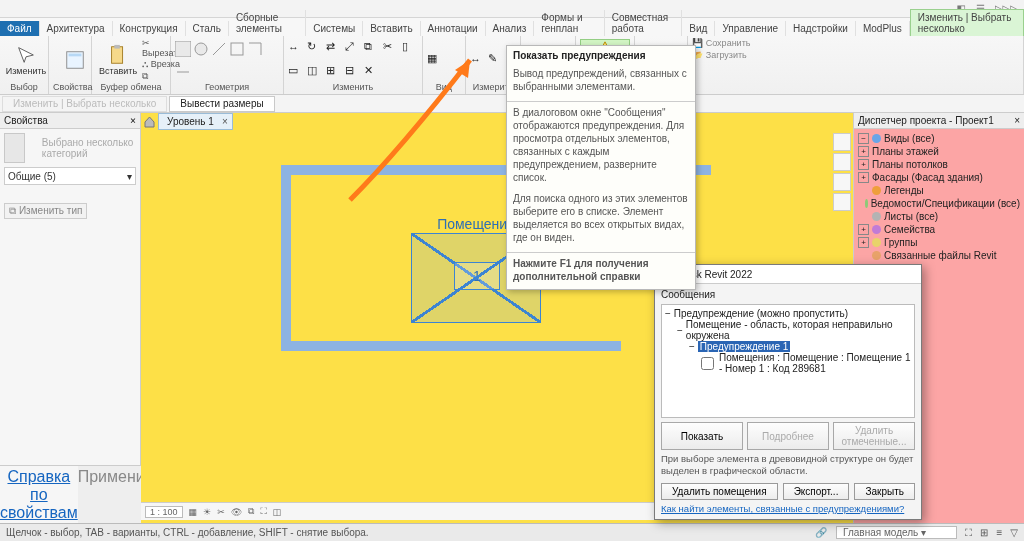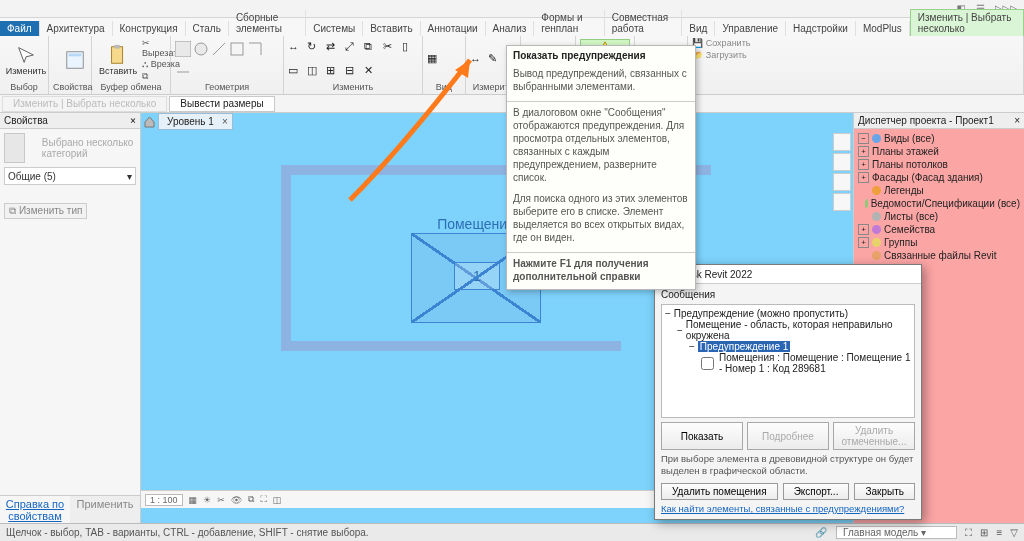--- a/index.html
+++ b/index.html
@@ -22,40 +22,40 @@
 .subbar .seg.off{color:#bbb;background:transparent;border-color:#ddd}
 .main{display:flex;height:411px}
 .prop{width:140px;background:#f6f6f6;border-right:1px solid #ccc;display:flex;flex-direction:column;font-size:10px}
 .phead{height:15px;background:#eee;border-bottom:1px solid #ccc;display:flex;align-items:center;padding:0 4px;justify-content:space-between}
 .phead .x{font-family:monospace;cursor:default}
 .pblock{padding:4px;color:#888}
 .pblock .cat{height:30px;display:flex;align-items:center;gap:17px;color:#aaa}
 .pblock .catic{width:28px;height:28px;background:#e7e7e7;border:1px solid #c8c8c8}
 .pblock .drp{border:1px solid #ccc;height:16px;margin-top:4px;display:flex;align-items:center;justify-content:space-between;padding:0 3px;color:#333;background:#fff}
 .pblock .btn{border:1px solid #ccc;padding:1px 4px;background:#f2f2f2;color:#888;margin-top:18px;display:inline-block}
-.prop .foot{margin-top:auto;display:flex;border-top:1px solid #ccc;font-size:11px}
+.prop .foot{margin-top:auto;display:flex;border-top:1px solid #ccc;font-size:16px}
 .prop .foot div{flex:1;text-align:center;padding:2px 0}
 .prop .foot div:first-child{color:#1565c0;text-decoration:underline}
 .prop .foot div:last-child{background:#eee;color:#888}
-.canvaswrap{flex:1;position:relative;background:#7dd3fc}
+.canvaswrap{flex:1;position:relative;background:#fde047}
 .viewtab{position:absolute;top:0;left:0;height:17px;display:flex;align-items:center;font-size:10px}
 .viewtab .t{background:#e6f0f8;border:1px solid #9abcd7;padding:0 18px 0 8px;position:relative;height:15px;line-height:15px}
 .viewtab .ico{width:13px;height:13px;margin:0 2px}
 .viewtab .t::after{content:"×";position:absolute;right:4px;top:0;font-size:10px;color:#555}
 .canvas{position:absolute;inset:18px 0 18px 0}
 .wall{position:absolute;background:#8db3e2}
 .room{position:absolute;left:270px;top:102px;width:128px;height:88px;border:1px solid #3c84d2;background:rgba(120,170,225,.22)}
 .room::before,.room::after{content:"";position:absolute;inset:0}
 .room::before{background:linear-gradient(to top right,transparent 49%,#3c84d2 49%,#3c84d2 51%,transparent 51%)}
 .room::after{background:linear-gradient(to top left,transparent 49%,#3c84d2 49%,#3c84d2 51%,transparent 51%)}
 .roomlbl{position:absolute;width:100%;text-align:center;top:-18px;color:#2f6fb4;font-size:14px}
 .roomnum{position:absolute;left:42px;top:28px;width:44px;height:26px;border:1px solid #3c84d2;color:#2f6fb4;text-align:center;line-height:26px;font-size:14px;background:rgba(255,255,255,.2)}
 .vt{position:absolute;right:0;top:18px;width:18px;display:flex;flex-direction:column;gap:2px;padding:2px}
 .vt div{width:16px;height:16px;border:1px solid #ccc;background:#f7f7f7}
-.vbar{position:absolute;bottom:16px;left:0;right:0;height:17px;background:#f6f6f6;border-top:1px solid #ccc;font-size:9px;color:#666;display:flex;align-items:center;padding:0 4px;gap:6px}
+.vbar{position:absolute;bottom:4px;left:0;right:0;height:17px;background:#f6f6f6;border-top:1px solid #ccc;font-size:9px;color:#666;display:flex;align-items:center;padding:0 4px;gap:6px}
 .vbar .sc{border:1px solid #bbb;padding:0 4px;background:#fff}
 .browser{width:170px;background:#fca5a5;border-left:1px solid #ccc;font-size:10px}
 .browser .hd{height:15px;background:#eee;border-bottom:1px solid #ccc;padding:0 4px;display:flex;align-items:center;justify-content:space-between}
 .browser .tr{padding:3px 4px}
 .browser .ln{padding:1px 0;display:flex;align-items:center;gap:3px;white-space:nowrap}
 .browser .tg{width:9px;height:9px;border:1px solid #888;display:inline-flex;align-items:center;justify-content:center;font-size:8px;line-height:1}
 .browser .dot{width:9px;height:9px;border-radius:50%;display:inline-block}
 .ind1{padding-left:12px}
 .status{position:absolute;bottom:0;left:0;right:0;height:17px;background:#eaeaea;border-top:1px solid #bbb;font-size:10px;display:flex;align-items:center;justify-content:space-between;padding:0 6px;color:#555}
 .status .r{display:flex;gap:8px;align-items:center}

